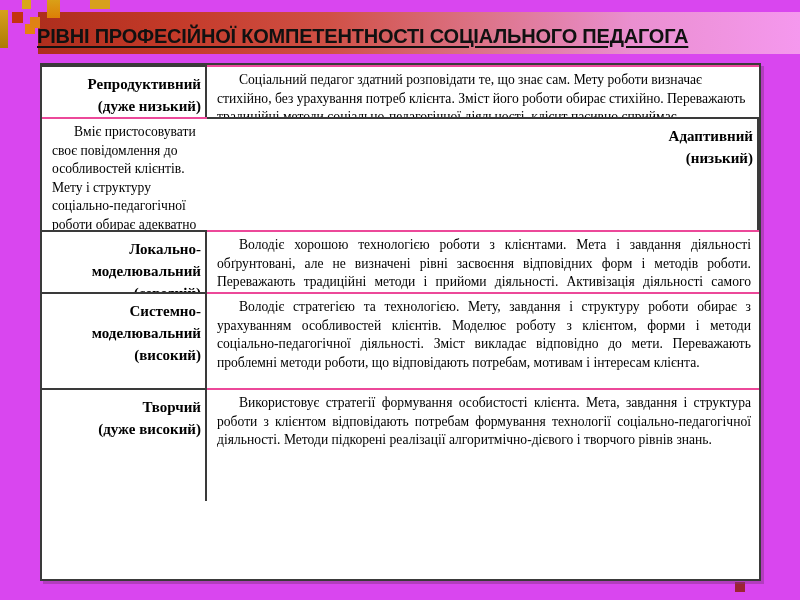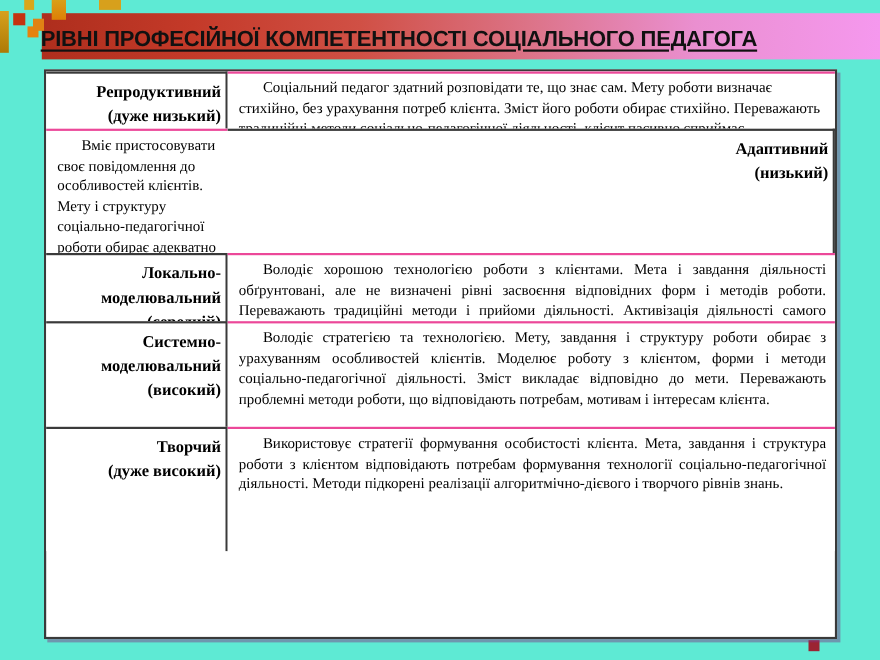--- a/index.html
+++ b/index.html
@@ -1,19 +1,19 @@
 <!DOCTYPE html>
 <html><head>
 <meta charset="utf-8">
 <style>
   html,body{margin:0;padding:0;}
   body{width:800px;height:600px;overflow:hidden;}
   .slide{
     position:relative;width:800px;height:600px;
-    background:#5eead4;overflow:hidden;
+    background:#d946ef;overflow:hidden;
     font-family:"Liberation Serif", serif;
   }
   
   .band{
     position:absolute;left:38px;top:12px;width:762px;height:42px;
     background:linear-gradient(to right,#ae2e1d 0%,#c43a29 18%,#d05045 38%,#dc7387 58%,#ea8fd0 78%,#f598ee 100%);
   }
   .sq{position:absolute;}
   .sq-bar{left:0;top:10px;width:8px;height:38px;background:linear-gradient(180deg,#d7a01c,#ad7a06);}
   .sq-darkred{left:12px;top:12px;width:11px;height:11px;background:#c43310;}

